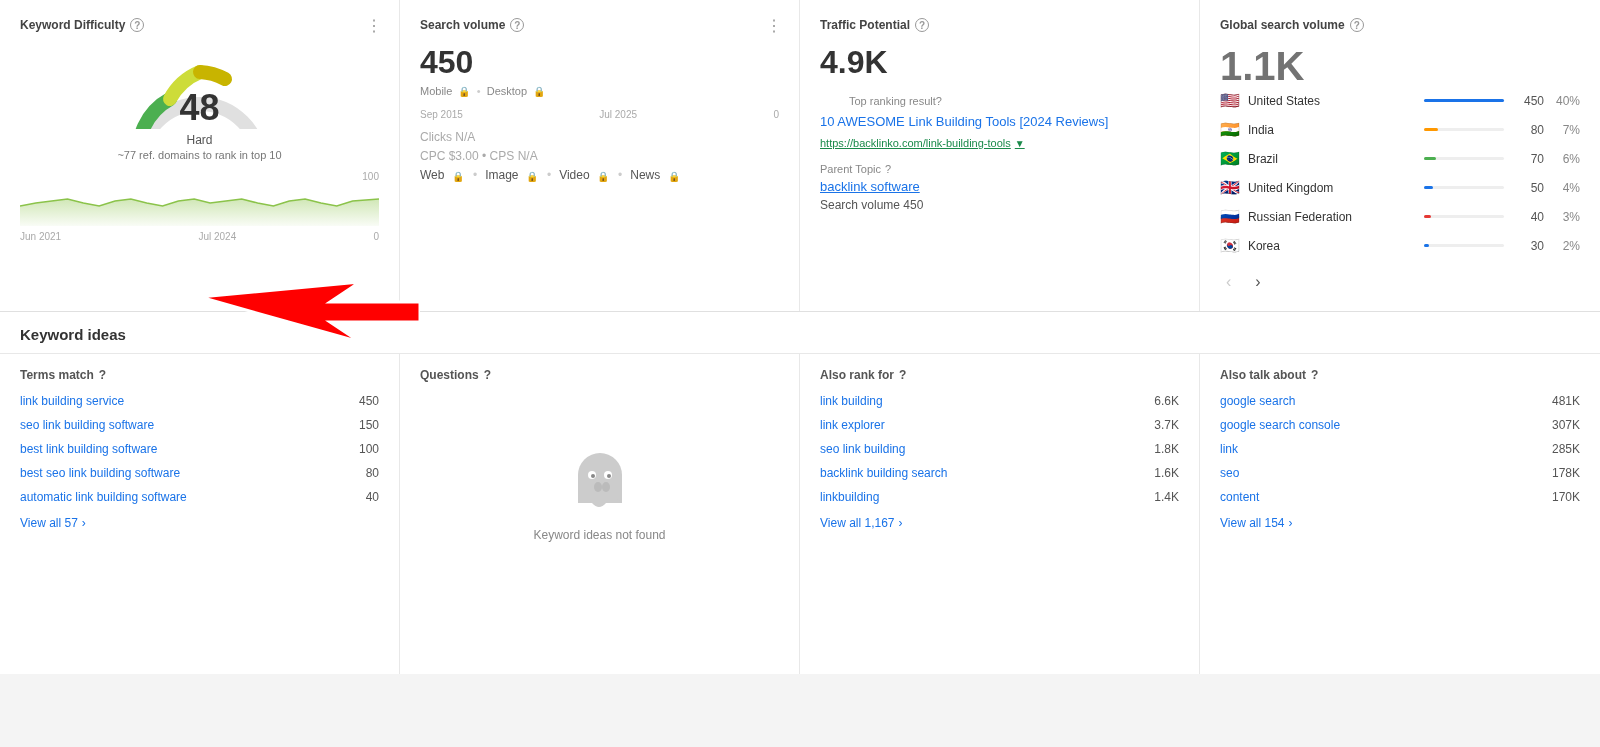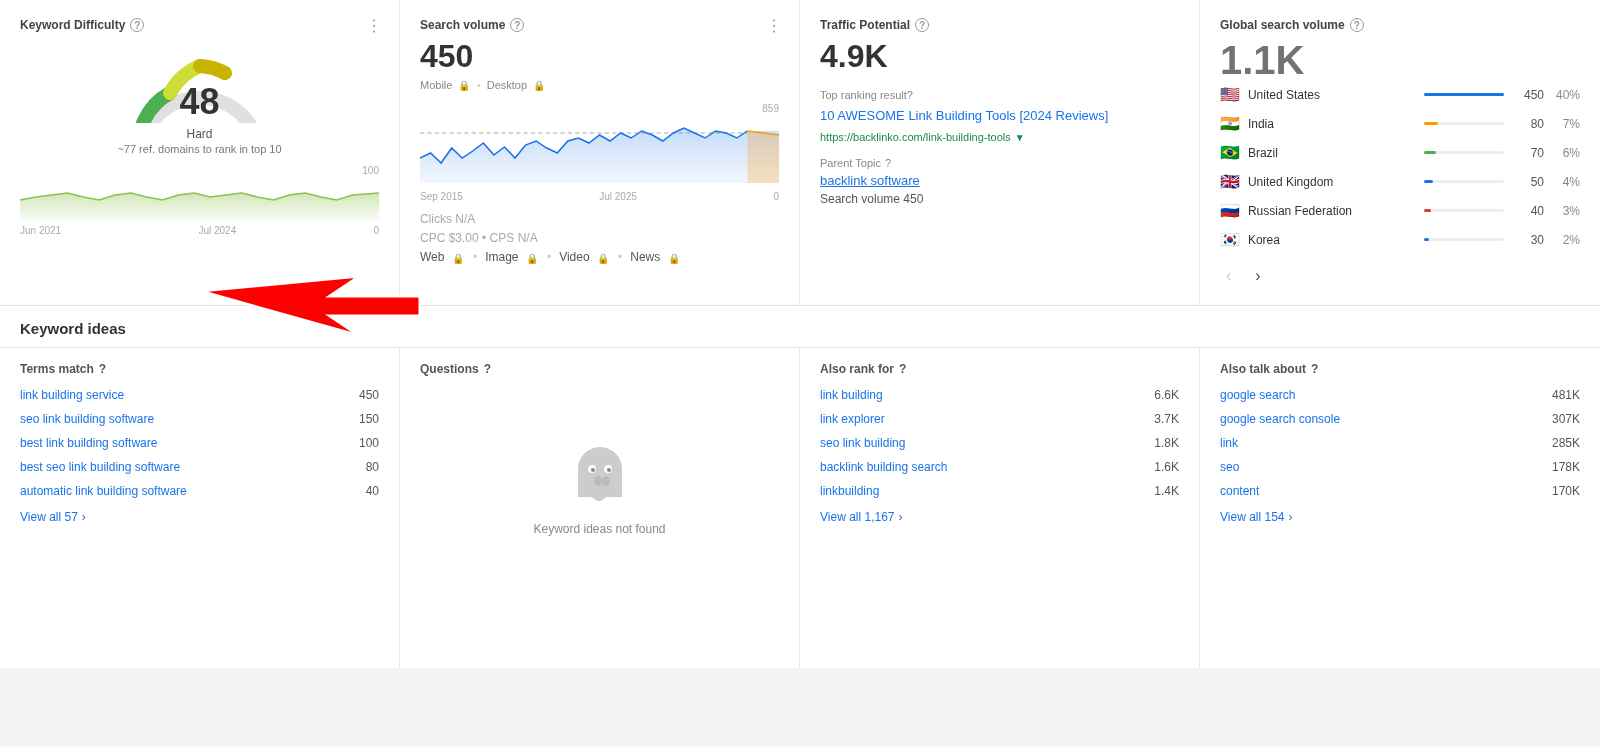--- a/index.html
+++ b/index.html
@@ -18,21 +18,21 @@
       padding: 18px 20px;
       border-right: 1px solid #e8e8e8;
       position: relative;
     }
     .panel:last-child { border-right: none; }
 
     .panel-title {
       font-size: 12px;
       font-weight: 600;
       color: #444;
-      margin-bottom: 6px;
+      margin-bottom: 12px;
       display: flex;
       align-items: center;
       gap: 5px;
     }
     .panel-title .help-icon {
       width: 14px; height: 14px;
       border: 1px solid #999;
       border-radius: 50%;
       display: inline-flex;
       align-items: center;
@@ -162,37 +162,39 @@
       color: #333;
       margin-bottom: 14px;
     }
     .tp-section-title {
       font-size: 11px;
       color: #888;
       margin-bottom: 6px;
       display: flex;
       align-items: center;
       gap: 0;
+      margin-left: 29px;
     }
     .tp-link {
       font-size: 13px;
       color: #1a73e8;
       font-weight: 500;
       text-decoration: none;
       line-height: 1.4;
       margin-bottom: 6px;
       display: block;
     }
     .tp-url {
       font-size: 11px;
       color: #1a8a4a;
       margin-bottom: 14px;
       display: flex;
       align-items: center;
       gap: 4px;
+      text-decoration: underline;
     }
     .tp-parent-label {
       font-size: 11px;
       color: #888;
       margin-bottom: 4px;
       display: flex;
       align-items: center;
       gap: 4px;
     }
     .tp-parent-link {
@@ -389,39 +391,20 @@
 
     <div class="sv-number">450</div>
     <div class="sv-subtitle">
       <span>Mobile</span>
       <span class="lock-icon">🔒</span>
       <span class="separator">•</span>
       <span>Desktop</span>
       <span class="lock-icon">🔒</span>
     </div>
 
-    <div class="sv-chart">
-      <span class="sv-chart-right-label">859</span>
-      <svg width="100%" height="80" viewBox="0 0 340 80" preserveAspectRatio="none">
-        <defs>
-          <linearGradient id="svGrad" x1="0" y1="0" x2="0" y2="1">
-            <stop offset="0%" stop-color="#1a73e8" stop-opacity="0.25"></stop>
-            <stop offset="100%" stop-color="#1a73e8" stop-opacity="0.05"></stop>
-          </linearGradient>
-        </defs>
-
-        <line x1="0" y1="30" x2="310" y2="30" stroke="#aaa" stroke-width="1" stroke-dasharray="4,3"></line>
-
-        <path d="M0,55 L10,50 L20,60 L30,45 L40,55 L50,48 L60,40 L70,52 L80,44 L90,55 L100,42 L110,38 L120,45 L130,50 L140,38 L150,35 L160,40 L170,32 L180,38 L190,30 L200,35 L210,28 L220,32 L230,38 L240,30 L250,25 L260,30 L270,35 L280,28 L290,30 L300,35 L310,28 L340,28 L340,80 L0,80 Z" fill="url(#svGrad)"></path>
-        <path d="M0,55 L10,50 L20,60 L30,45 L40,55 L50,48 L60,40 L70,52 L80,44 L90,55 L100,42 L110,38 L120,45 L130,50 L140,38 L150,35 L160,40 L170,32 L180,38 L190,30 L200,35 L210,28 L220,32 L230,38 L240,30 L250,25 L260,30 L270,35 L280,28 L290,30 L300,35 L310,28" fill="none" stroke="#1a73e8" stroke-width="1.5"></path>
-
-        <path d="M310,28 L325,30 L340,32 L340,80 L310,80 Z" fill="rgba(255,152,0,0.25)"></path>
-        <path d="M310,28 L325,30 L340,32" fill="none" stroke="#ff9800" stroke-width="1.5"></path>
-      </svg>
-    </div>
     <div class="sv-chart-labels">
       <span>Sep 2015</span>
       <span>Jul 2025</span>
       <span>0</span>
     </div>
 
     <div class="sv-stat-row">
       <span>Clicks</span>
       <span>N/A</span>
     </div>

